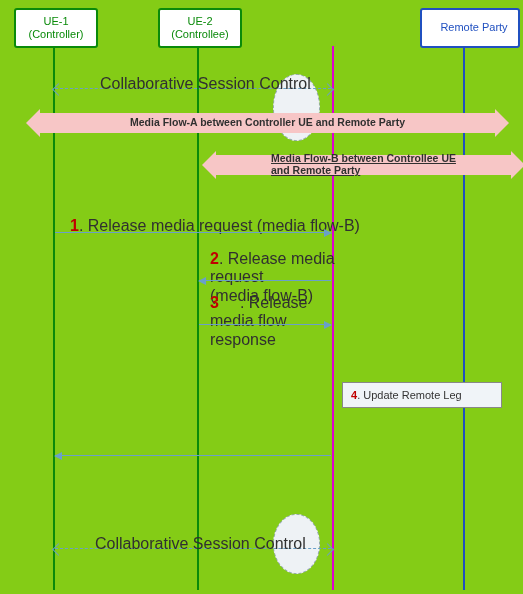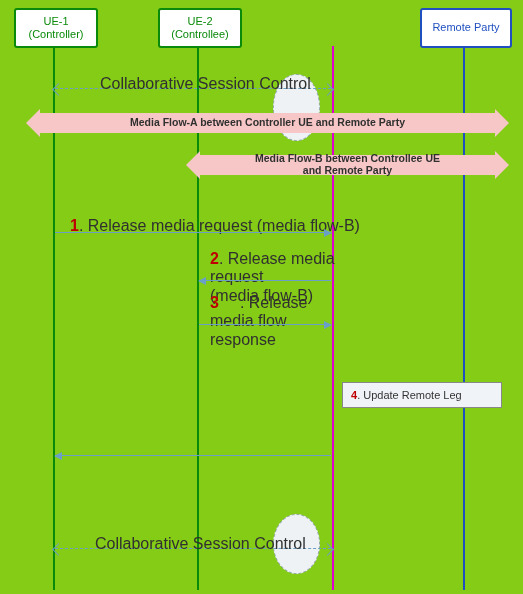--- a/index.html
+++ b/index.html
@@ -25,21 +25,21 @@
     display: flex;
     flex-direction: column;
     align-items: center;
     justify-content: center;
     font-size: 11px;
     text-align: center;
     line-height: 1.2;
   }
   .actor-green { border-color: #0a8a0a; color: #0a8a0a; }
   .actor-magenta { border-color: #e000d0; color: #e000d0; }
-  .actor-blue { border-color: #2050c0; color: #2050c0; }
+  .actor-blue { border-color: #2050c0; color: #2050c0; padding-left: 8px; }
   .lifeline {
     position: absolute;
     top: 46px;
     width: 2px;
     height: 544px;
   }
   .ll-green { background: #0a8a0a; }
   .ll-magenta { background: #e000d0; }
   .ll-blue { background: #2050c0; }
 
@@ -64,21 +64,21 @@
     border-bottom: 14px solid transparent;
   }
   .flow-arrow.leftcap::before {
     left: -14px;
     border-right: 14px solid #f7c6c6;
   }
   .flow-arrow.rightcap::after {
     right: -14px;
     border-left: 14px solid #f7c6c6;
   }
-  .flow-arrow .txt { position: relative; z-index: 2; padding: 0 4px; text-align: center; line-height: 1.1;}
+  .flow-arrow .txt { position: relative; z-index: 2; padding: 0 4px; line-height: 1.1;}
 
   .msg-line {
     position: absolute;
     height: 0;
     border-top: 1px solid #6aa0c8;
   }
   .msg-line.dashed { border-top-style: dashed; }
   .msg-line .arrowhead-right {
     position: absolute;
     right: -1px; top: -4px;
@@ -149,21 +149,21 @@
   <div class="msg-line dashed" style="left:55px; top:88px; width:276px;">
     <span class="open-left"></span>
     <span class="open-right"></span>
   </div>
   <div class="msg-label" style="left:100px; top:75px;">Collaborative Session Control</div>
 
   <div class="flow-arrow leftcap rightcap" style="left:40px; top:113px; width:455px;">
     <span class="txt">Media Flow-A between Controller UE and Remote Party</span>
   </div>
 
-  <div class="flow-arrow leftcap rightcap" style="left:200px; top:155px; width:295px;">
+  <div class="flow-arrow leftcap rightcap" style="left:216px; top:155px; width:295px;text-decoration:underline;">
     <span class="txt" style="white-space:pre-line;">Media Flow-B between Controllee UE
 and Remote Party</span>
   </div>
 
   <div class="msg-label" style="left:70px; top:217px;">
     <span class="num">1</span><span>. Release media request (media flow-B)</span>
   </div>
   <div class="msg-line" style="left:55px; top:232px; width:276px;">
     <span class="arrowhead-right"></span>
   </div>

